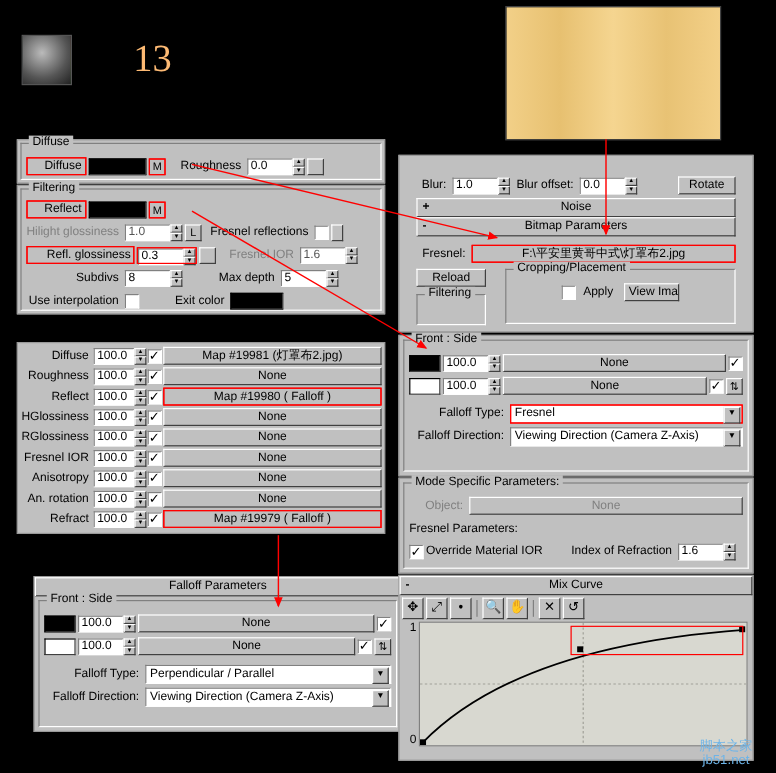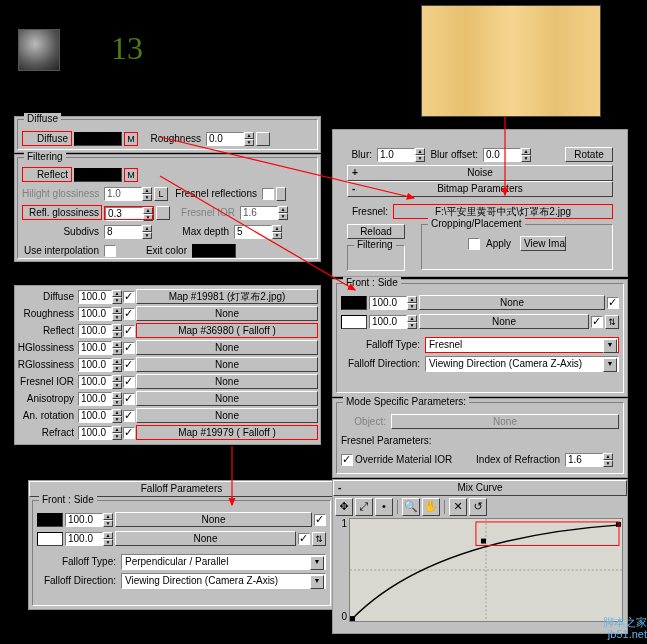--- a/index.html
+++ b/index.html
@@ -1,20 +1,20 @@
 <!DOCTYPE html>
 <html><head>
 <meta charset="utf-8">
 <style>
 *{box-sizing:border-box;margin:0;padding:0;font-family:Tahoma,Arial,sans-serif;font-size:10px}
 body{background:#000;width:647px;height:644px;position:relative;overflow:hidden}
 .thumb{position:absolute;left:18px;top:29px;width:42px;height:42px;border:1px solid #555;background:radial-gradient(circle at 40% 35%,#bbb 0%,#888 30%,#555 60%,#222 100%)}
 .thumb::before,.thumb::after{content:"";position:absolute;inset:0}
 .thumb::before{background:linear-gradient(45deg,#00f 0%,#0ff 25%,#0f0 50%,#ff0 75%,#f00 100%);opacity:.3;z-index:-1}
-.bignum{position:absolute;left:111px;top:30px;color:#4d7c0f;font-size:32px;font-family:"Times New Roman",serif}
+.bignum{position:absolute;left:111px;top:30px;color:#fdba74;font-size:32px;font-family:"Times New Roman",serif}
 .texture{position:absolute;left:421px;top:5px;width:180px;height:112px;background:linear-gradient(90deg,#f2d088,#e7c070,#f5d590,#e8c274,#f3d088);border:1px solid #444}
 .panel{position:absolute;background:#c0c0c0;border:1px solid #999}
 .grp{border:1px solid #808080;border-top-color:#fff;border-left-color:#fff;position:relative;margin:4px;padding:6px 4px 4px}
 .grp.inset{border:1px solid #808080;border-bottom-color:#fff;border-right-color:#fff}
 .grp-title{position:absolute;top:-7px;left:6px;background:#c0c0c0;padding:0 3px;font-size:10px}
 .row{display:flex;align-items:center;gap:2px;margin:2px 0;height:17px}
 .lbl{font-size:10px;text-align:right;padding-right:3px;white-space:nowrap}
 .lbl.dis{color:#808080}
 .swatch{width:48px;height:14px;border:1px solid #404040;border-top-color:#000;border-left-color:#000;background:#000}
 .swatch.sm{width:26px}
@@ -28,21 +28,21 @@
 .lbtn{height:15px;background:#c0c0c0;border:1px solid #fff;border-right-color:#404040;border-bottom-color:#404040;font-size:10px;text-align:center;line-height:13px;cursor:pointer;white-space:nowrap;overflow:hidden;padding:0 3px}
 .drop{height:16px;background:#fff;border:1px solid #808080;border-bottom-color:#fff;border-right-color:#fff;display:flex;align-items:center;padding:0 3px;position:relative;font-size:10px}
 .drop::after{content:"▼";position:absolute;right:1px;top:1px;width:12px;height:12px;background:#c0c0c0;border:1px solid #fff;border-right-color:#404040;border-bottom-color:#404040;font-size:7px;text-align:center;line-height:10px}
 .redbox{border:1px solid #f00!important;outline:1px solid #f00;outline-offset:-1px}
 .rollhdr{height:16px;background:#c0c0c0;border:1px solid #fff;border-right-color:#404040;border-bottom-color:#404040;text-align:center;line-height:14px;font-size:10px;position:relative;cursor:pointer}
 .rollhdr .sym{position:absolute;left:4px;top:0;font-weight:bold}
 .maprow{display:flex;align-items:center;height:17px;gap:1px}
 .maprow .lbl{width:60px}
 .maprow .spin input{width:34px}
 .maprow .lbtn{flex:1}
-.watermark{position:absolute;right:0;bottom:4px;color:#6db4e8;font-size:11px;text-align:right;line-height:12px}
+.watermark{position:absolute;right:20px;bottom:4px;color:#6db4e8;font-size:11px;text-align:center;line-height:12px}
 svg.arrow{position:absolute;pointer-events:none}
 .curve{background:#d8d8d0;border:1px solid #808080;position:relative}
 .tool{display:inline-flex;gap:2px;padding:2px}
 .tool .tb{width:18px;height:18px;background:#c0c0c0;border:1px solid #fff;border-right-color:#404040;border-bottom-color:#404040;cursor:pointer;text-align:center;line-height:15px;font-size:11px}
 </style>
 </head>
 <body>
 
 <div class="thumb"></div>
 <div class="bignum">13</div>
@@ -84,21 +84,21 @@
             <div>▲</div>
             <div>▼</div>
           </div>
         </div>
    <div class="mbtn">L</div>
    <span class="lbl" style="width:90px">Fresnel reflections</span>
    <div class="chk"></div>
    <div class="mbtn" style="width:10px"></div>
   </div>
   <div class="row">
-   <span class="lbl redbox" style="width:80px;padding:1px 2px">Refl. glossiness</span>
+   <span class="lbl redbox" style="width:90px;padding:1px 2px">Refl. glossiness</span>
    <div class="spin redbox">
           <input value="0.3" style="">
           <div class="arr">
             <div>▲</div>
             <div>▼</div>
           </div>
         </div>
    <div class="mbtn"></div>
    <span class="lbl dis" style="width:66px">Fresnel IOR</span>
    <div class="spin">
@@ -164,21 +164,21 @@
     <div class="maprow">
       <span class="lbl">Reflect</span>
       <div class="spin">
         <input value="100.0" style="">
         <div class="arr">
           <div>▲</div>
           <div>▼</div>
         </div>
       </div>
       <div class="chk on"></div>
-      <div class="lbtn redbox">Map #36980  ( Falloff )</div>
+      <div class="lbtn redbox">Map #19980  ( Falloff )</div>
     </div>
     <div class="maprow">
       <span class="lbl">HGlossiness</span>
       <div class="spin">
         <input value="100.0" style="">
         <div class="arr">
           <div>▲</div>
           <div>▼</div>
         </div>
       </div>

